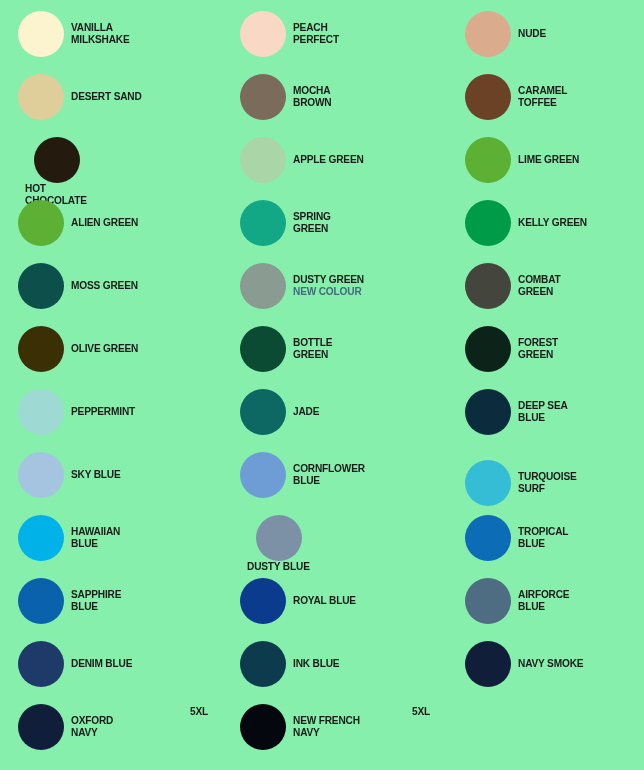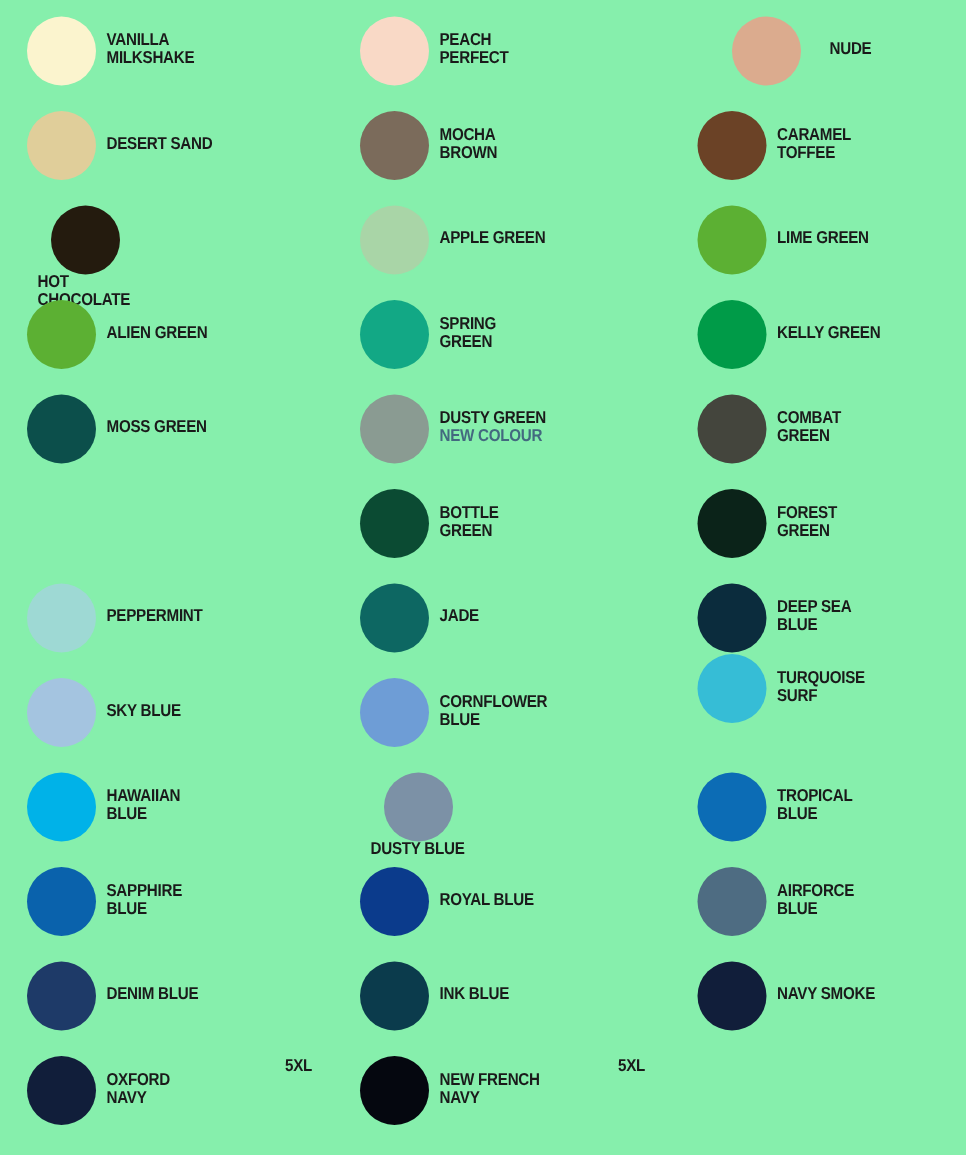--- a/index.html
+++ b/index.html
@@ -92,21 +92,21 @@
         <span class="label">MILKSHAKE</span>
       </span>
     </div>
     <div class="cell" style="left: 240px; top: 11px;">
       <span class="swatch" style="background: rgb(249, 217, 198);"></span>
       <span class="label-stack">
         <span class="label">PEACH</span>
         <span class="label">PERFECT</span>
       </span>
     </div>
-    <div class="cell" style="left: 488px; top: 11px; gap: 12px;">
+    <div class="cell" style="left: 465px; top: 11px;">
       <span class="swatch" style="background: rgb(219, 171, 142);"></span>
       <span class="label-stack">
         <span class="label">NUDE</span>
       </span>
     </div>
     <div class="cell" style="left: 18px; top: 74px;">
       <span class="swatch" style="background: rgb(224, 206, 154);"></span>
       <span class="label-stack">
         <span class="label">DESERT SAND</span>
       </span>
@@ -176,20 +176,26 @@
         <span class="label-sub">NEW COLOUR</span>
       </span>
     </div>
     <div class="cell" style="left: 465px; top: 263px;">
       <span class="swatch" style="background: rgb(68, 69, 61);"></span>
       <span class="label-stack">
         <span class="label">COMBAT</span>
         <span class="label">GREEN</span>
       </span>
     </div>
+    <div class="cell" style="left: 18px; top: 326px;">
+      <span class="swatch" style="background: rgb(59, 47, 6);"></span>
+      <span class="label-stack">
+        <span class="label">OLIVE GREEN</span>
+      </span>
+    </div>
     <div class="cell" style="left: 240px; top: 326px;">
       <span class="swatch" style="background: rgb(11, 75, 51);"></span>
       <span class="label-stack">
         <span class="label">BOTTLE</span>
         <span class="label">GREEN</span>
       </span>
     </div>
     <div class="cell" style="left: 465px; top: 326px;">
       <span class="swatch" style="background: rgb(11, 35, 25);"></span>
       <span class="label-stack">
@@ -222,21 +228,21 @@
         <span class="label">SKY BLUE</span>
       </span>
     </div>
     <div class="cell" style="left: 240px; top: 452px;">
       <span class="swatch" style="background: rgb(110, 157, 214);"></span>
       <span class="label-stack">
         <span class="label">CORNFLOWER</span>
         <span class="label">BLUE</span>
       </span>
     </div>
-    <div class="cell" style="left: 465px; top: 436px;">
+    <div class="cell" style="left: 465px; top: 460px;">
       <span class="swatch" style="background: rgb(54, 189, 214);"></span>
       <span class="label-stack">
         <span class="label">TURQUOISE</span>
         <span class="label">SURF</span>
       </span>
     </div>
     <div class="cell" style="left: 18px; top: 515px;">
       <span class="swatch" style="background: rgb(0, 178, 232);"></span>
       <span class="label-stack">
         <span class="label">HAWAIIAN</span>

